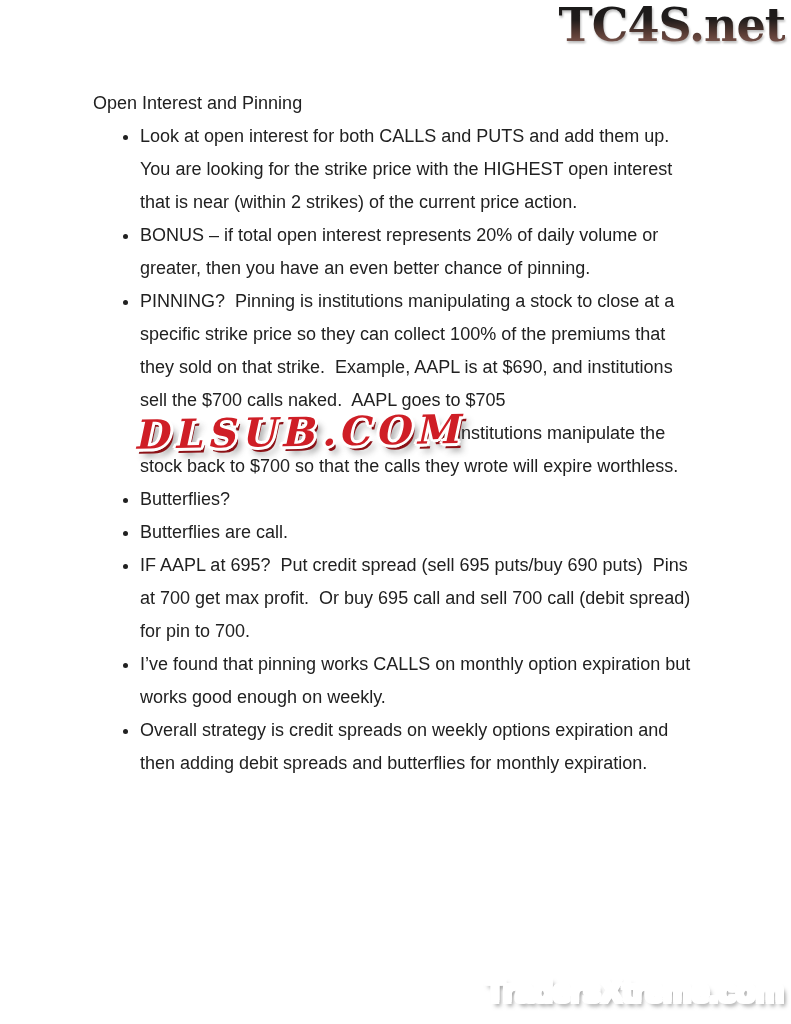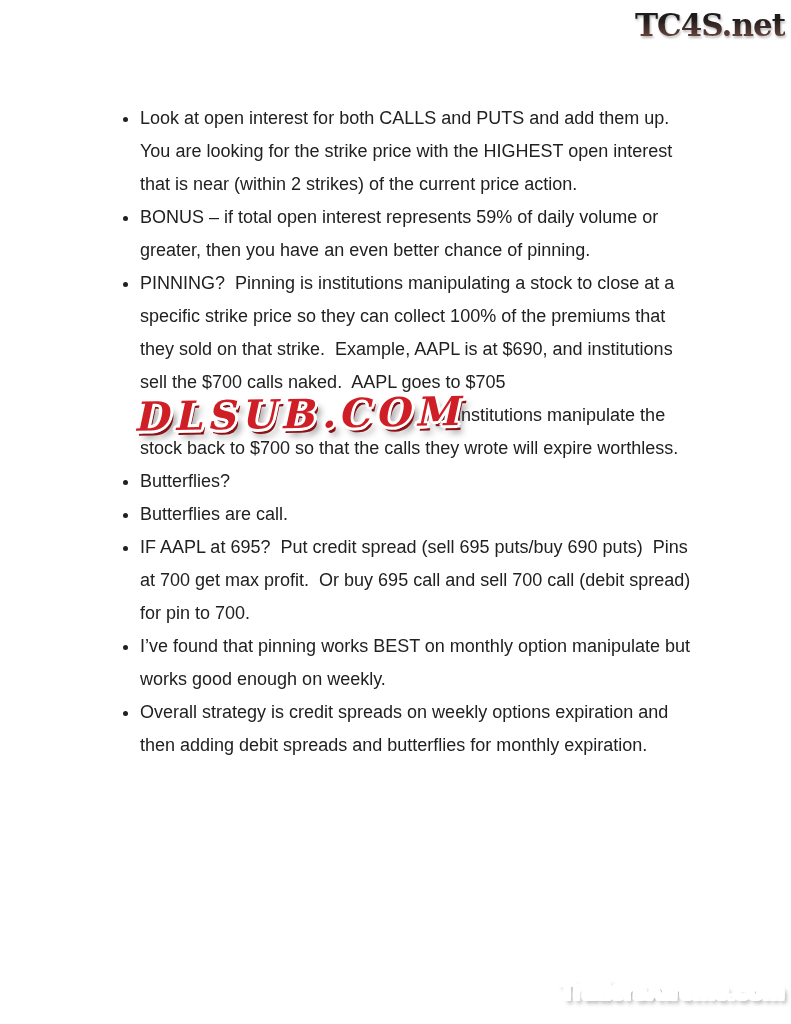--- a/index.html
+++ b/index.html
@@ -3,31 +3,31 @@
 <meta charset="utf-8">
 <style>
   html,body{margin:0;padding:0;}
   body{
     width:791px;height:1024px;background:#ffffff;position:relative;overflow:hidden;
     font-family:"Liberation Sans",sans-serif;color:#212121;
   }
   
   .tc4s{
     position:absolute;top:2px;right:6px;
-    font-family:"DejaVu Serif",serif;font-weight:bold;font-size:31px;line-height:46px;
+    font-family:"DejaVu Serif",serif;font-weight:bold;font-size:46px;line-height:46px;
     letter-spacing:-1px;white-space:nowrap;
     background:linear-gradient(180deg,#191919 0%,#201c1b 38%,#5f4038 72%,#8a6158 100%);
     -webkit-background-clip:text;background-clip:text;color:transparent;
     filter:drop-shadow(1px 2px 1px rgba(160,160,160,0.75));
   }
   
   .content{position:absolute;left:93px;top:90px;width:612px;}
   .heading{font-size:18px;line-height:26px;margin:0;}
   ul.bullets{
-    margin:12px 0 0 0;padding:0 0 0 47px;list-style:disc outside;width:560px;
+    margin:4px 0 0 0;padding:0 0 0 47px;list-style:disc outside;width:560px;
   }
   ul.bullets li{
     font-size:18px;line-height:33px;margin:0;padding:0;
   }
   ul.bullets li span.bt{white-space:pre-wrap;}
   
   .wm-slot{
     display:inline-block;position:relative;width:293px;height:18px;vertical-align:-2px;font-style:italic;
   }
   .dlsub{
@@ -40,48 +40,49 @@
       -2px -2px 0 #ffffff, 2px -2px 0 #ffffff,
       -2px  2px 0 #ffffff, 2px  2px 0 #ffffff,
       -3px  0   0 #ffffff, 3px  0   0 #ffffff,
        0   -3px 0 #ffffff, 0    3px 0 #ffffff,
        3px  5px 0 #8c1217,
        6px  8px 6px rgba(60,60,60,0.45);
   }
   
   .txtreme{
     position:absolute;top:974px;right:7px;
-    font-weight:bold;font-size:24px;line-height:34px;letter-spacing:0px;white-space:nowrap;
+    font-weight:bold;font-size:32px;line-height:34px;letter-spacing:0px;white-space:nowrap;
     color:#b8484b;
     background:linear-gradient(180deg,#dd9b9b 0%,#c05b5e 45%,#9e383c 100%);
     -webkit-background-clip:text;background-clip:text;-webkit-text-fill-color:transparent;
     text-shadow:
       -2px -2px 0 #ffffff, 2px -2px 0 #ffffff,
       -2px  2px 0 #ffffff, 2px  2px 0 #ffffff,
       -2px  0   0 #ffffff, 2px  0   0 #ffffff,
        0   -2px 0 #ffffff, 0    2px 0 #ffffff,
        3px  4px 4px rgba(50,50,50,0.55);
   }
 </style>
 </head>
 <body>
 
 <div class="page">
 
   <div class="tc4s">TC4S.net</div>
 
   <div class="content">
+    <div class="heading">Open Interest and Pinning</div>
 
     <ul class="bullets">
       <li><span class="bt">Look at open interest for both CALLS and PUTS and add them up.  You are looking for the strike price with the HIGHEST open interest that is near (within 2 strikes) of the current price action.</span></li>
-      <li><span class="bt">BONUS – if total open interest represents 59% of daily volume or greater, then you have an even better chance of pinning.</span></li>
+      <li><span class="bt">BONUS – if total open interest represents 20% of daily volume or greater, then you have an even better chance of pinning.</span></li>
       <li><span class="bt">PINNING?  Pinning is institutions manipulating a stock to close at a specific strike price so they can collect 100% of the premiums that they sold on that strike.  Example, AAPL is at $690, and institutions sell the $700 calls naked.  AAPL goes to $705</span><span class="wm-slot"><span class="dlsub">DLSUB.COM</span></span><span class="bt">se institutions manipulate the stock back to $700 so that the calls they wrote will expire worthless.</span></li>
       <li><span class="bt">Butterflies?</span></li>
       <li><span class="bt">Butterflies are call.</span></li>
       <li><span class="bt">IF AAPL at 695?  Put credit spread (sell 695 puts/buy 690 puts)  Pins at 700 get max profit.  Or buy 695 call and sell 700 call (debit spread) for pin to 700.</span></li>
-      <li><span class="bt">I’ve found that pinning works BEST on monthly option manipulate but works good enough on weekly.</span></li>
+      <li><span class="bt">I’ve found that pinning works CALLS on monthly option expiration but works good enough on weekly.</span></li>
       <li><span class="bt">Overall strategy is credit spreads on weekly options expiration and then adding debit spreads and butterflies for monthly expiration.</span></li>
     </ul>
   </div>
 
   <div class="txtreme">TradersXtreme.com</div>
 
 </div>
 
 </body></html>

